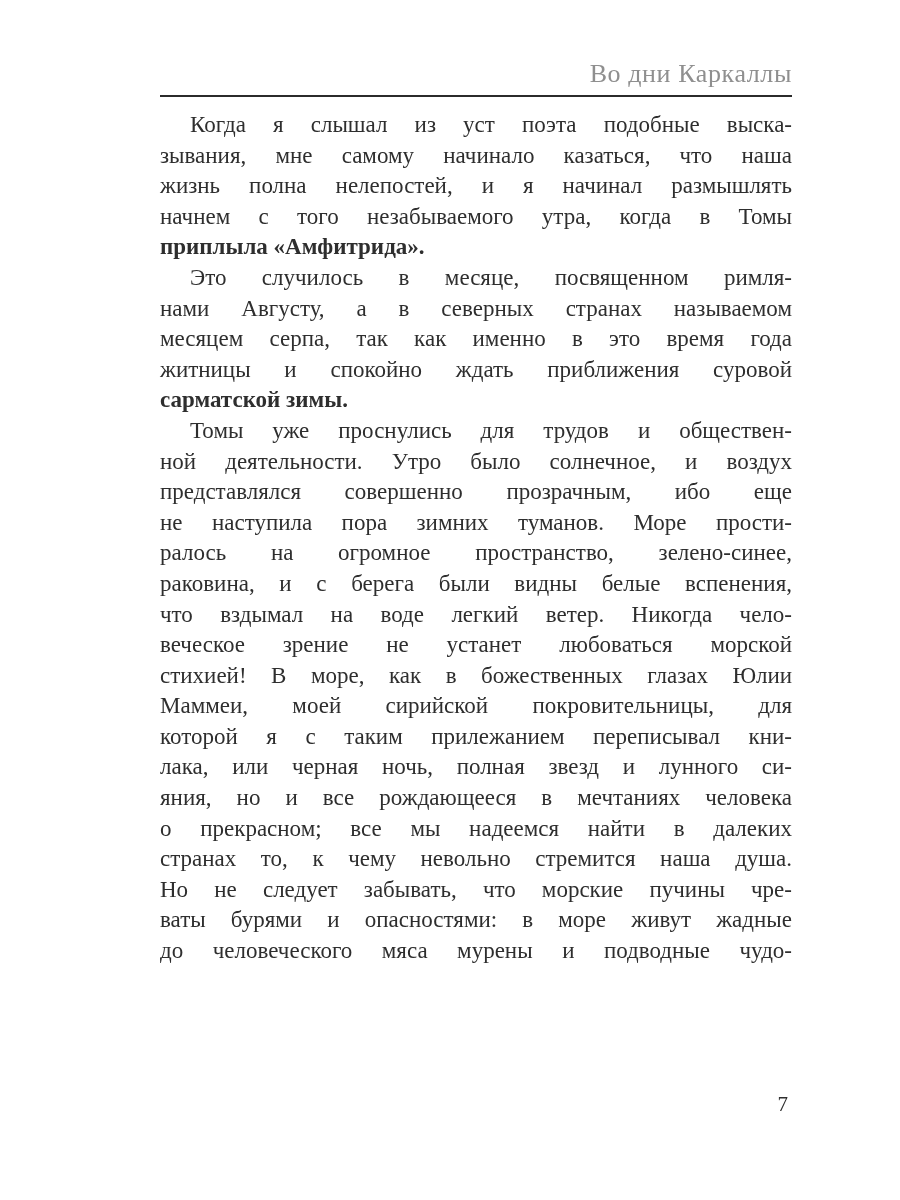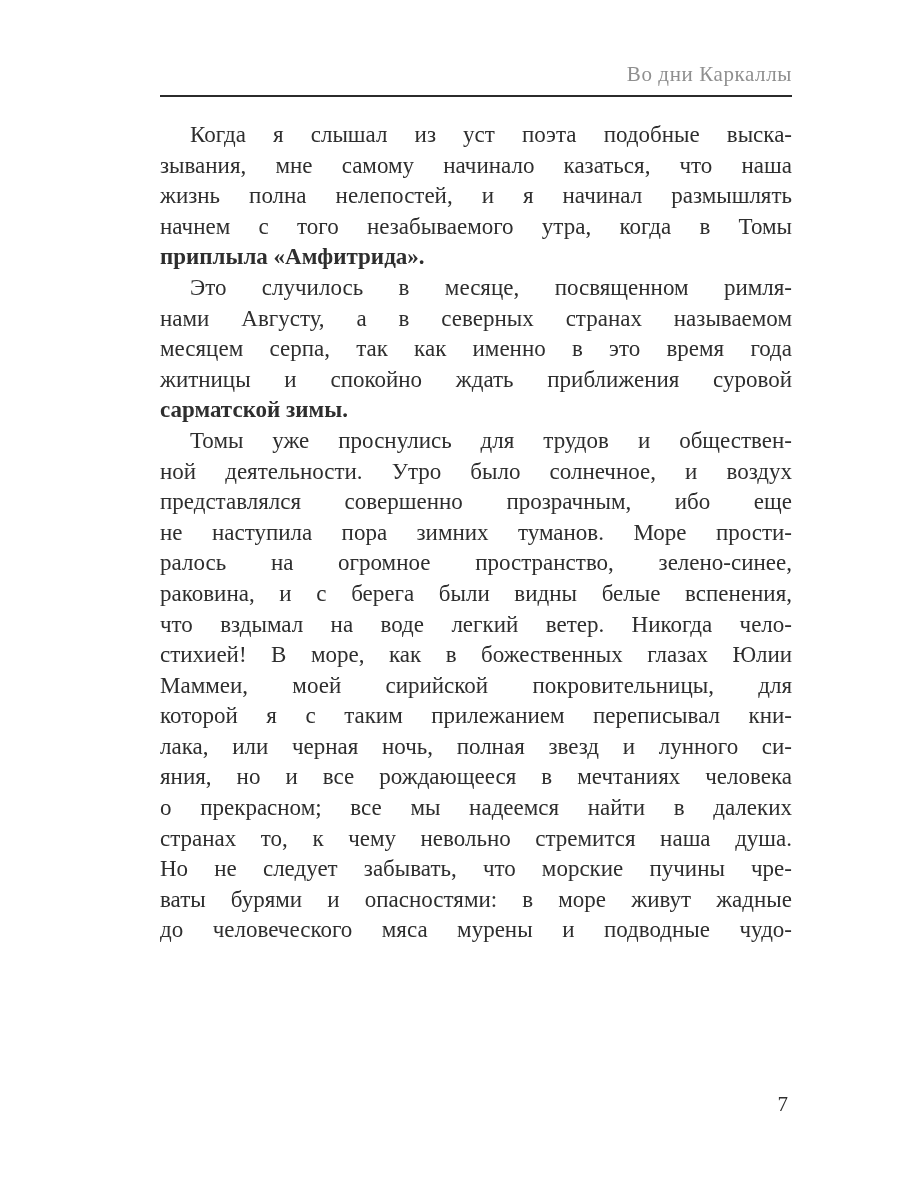--- a/index.html
+++ b/index.html
@@ -17,36 +17,36 @@
     overflow: hidden;
   }
   .header {
     position: absolute;
     left: 160px;
     top: 62px;
     width: 632px;
   }
   .running-title {
     text-align: right;
-    font-size: 21px;
+    font-size: 26px;
     line-height: 24px;
     color: #8f8f8f;
     letter-spacing: 0.6px;
     padding-bottom: 9px;
   }
   .header-rule {
     border: none;
     border-top: 2px solid #2b2b2b;
     margin: 0;
     width: 100%;
   }
   .body-text {
     position: absolute;
     left: 160px;
-    top: 120px;
+    top: 110px;
     width: 632px;
     font-size: 23px;
     line-height: 30.6px;
   }
   .paragraph {
     margin: 0;
   }
   .line {
     text-align: justify;
     text-align-last: justify;
@@ -94,20 +94,21 @@
         <div class="line last">сарматской зимы.</div>
       </div>
       <div class="paragraph">
         <div class="line first">Томы уже проснулись для трудов и обществен-</div>
         <div class="line">ной деятельности. Утро было солнечное, и воздух</div>
         <div class="line">представлялся совершенно прозрачным, ибо еще</div>
         <div class="line">не наступила пора зимних туманов. Море прости-</div>
         <div class="line">ралось на огромное пространство, зелено-синее,</div>
         <div class="line">раковина, и с берега были видны белые вспенения,</div>
         <div class="line">что вздымал на воде легкий ветер. Никогда чело-</div>
+        <div class="line">веческое зрение не устанет любоваться морской</div>
         <div class="line">стихией! В море, как в божественных глазах Юлии</div>
         <div class="line">Маммеи, моей сирийской покровительницы, для</div>
         <div class="line">которой я с таким прилежанием переписывал кни-</div>
         <div class="line">лака, или черная ночь, полная звезд и лунного си-</div>
         <div class="line">яния, но и все рождающееся в мечтаниях человека</div>
         <div class="line">о прекрасном; все мы надеемся найти в далеких</div>
         <div class="line">странах то, к чему невольно стремится наша душа.</div>
         <div class="line">Но не следует забывать, что морские пучины чре-</div>
         <div class="line">ваты бурями и опасностями: в море живут жадные</div>
         <div class="line">до человеческого мяса мурены и подводные чудо-</div>

